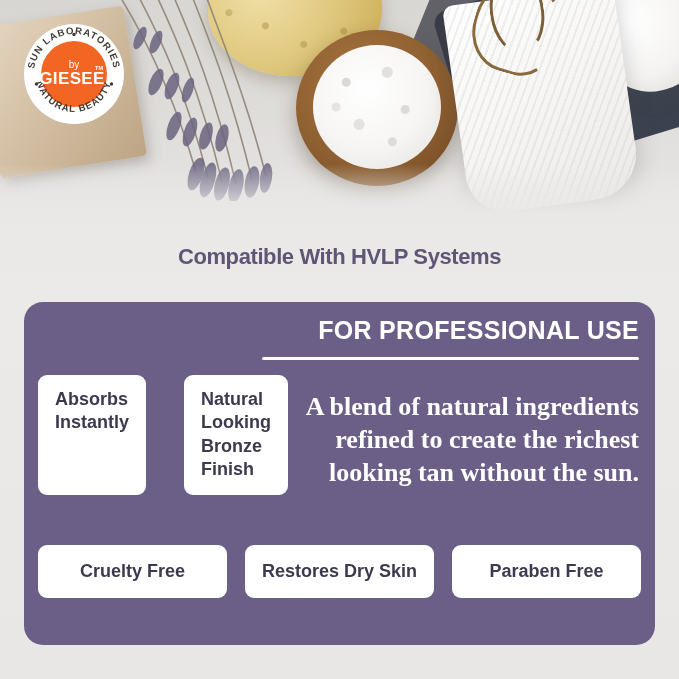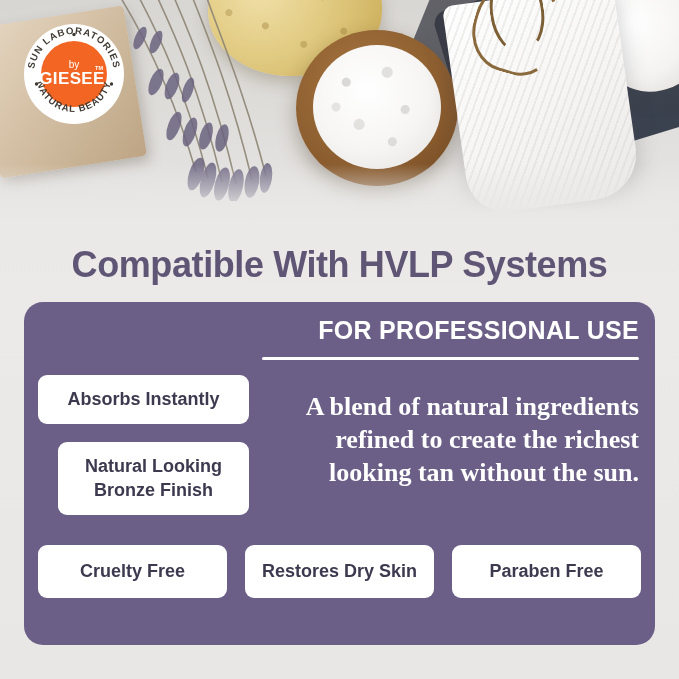--- a/index.html
+++ b/index.html
@@ -205,21 +205,21 @@
     width: 104px; height: 104px;
     z-index: 60;
   }
 
   
   .headline {
     position: absolute;
     left: 0; top: 244px;
     width: 679px;
     text-align: center;
-    font-size: 36px;
+    font-size: 22px;
     font-weight: 700;
     letter-spacing: -0.4px;
     color: #5f5676;
     white-space: nowrap;
   }
 
   
   .panel {
     position: absolute;
     left: 24px; top: 302px;
@@ -256,23 +256,22 @@
     color: #ffffff;
     text-align: right;
   }
 
   
   .cards-left {
     position: absolute;
     left: 14px; top: 73px;
     width: 211px;
     display: flex;
-    flex-direction: column;
+    flex-direction: row;
     gap: 18px;
-    text-align: center;
   }
   .card {
     background: #ffffff;
     border-radius: 9px;
     padding: 13px 17px;
     color: #3d3a4f;
     font-size: 18px;
     font-weight: 600;
     line-height: 1.3;
   }

